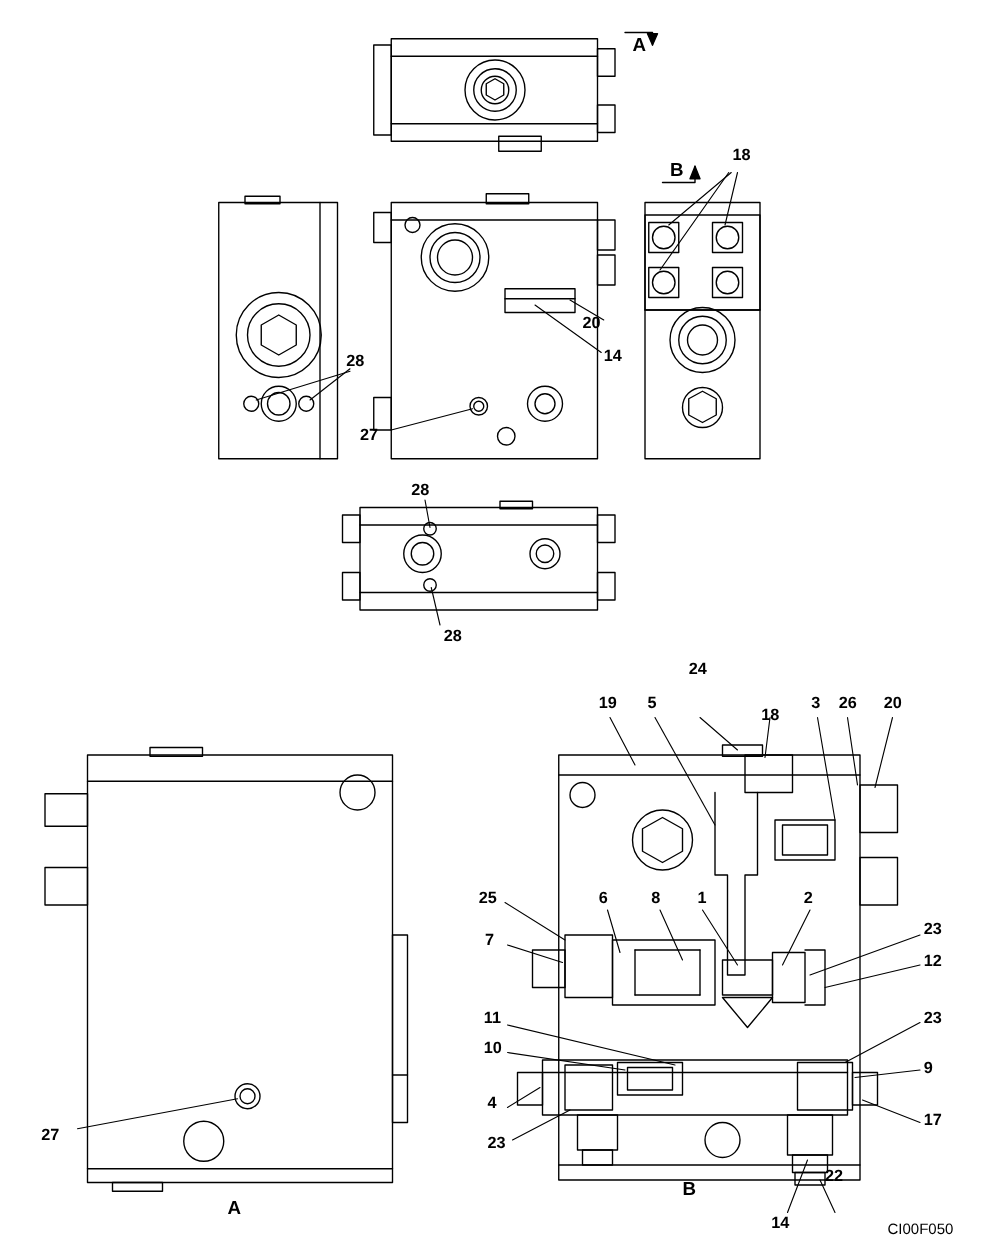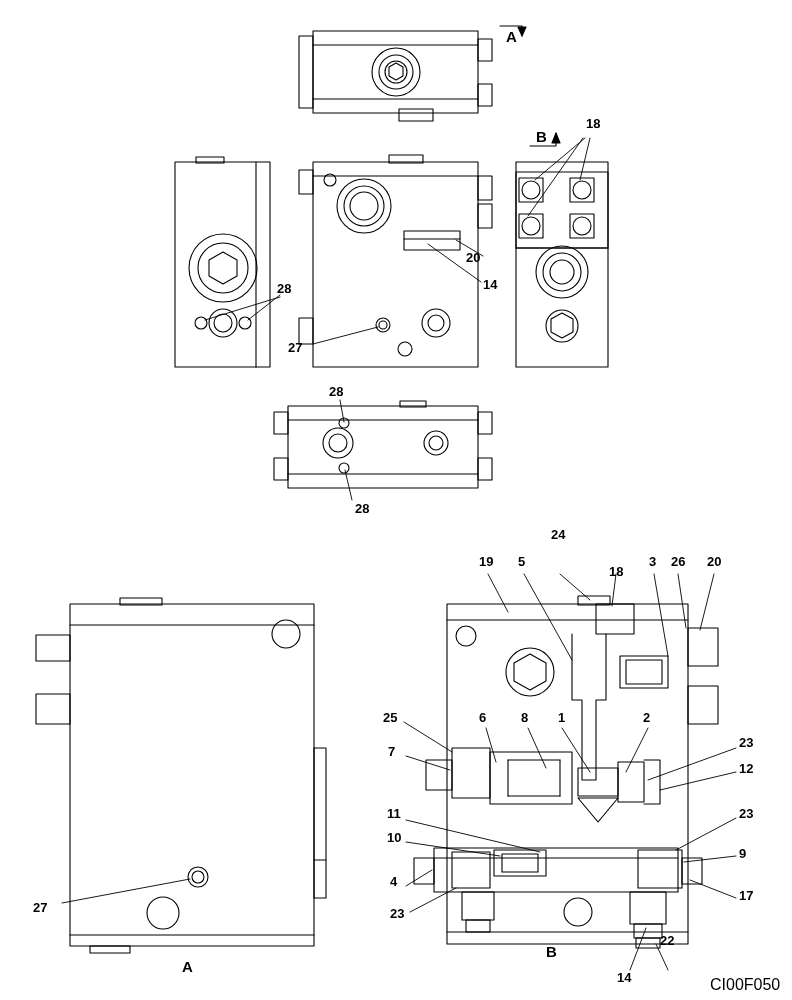--- a/index.html
+++ b/index.html
@@ -1,19 +1,19 @@
 <!DOCTYPE html>
 <html><head>
 <meta charset="utf-8">
 <style>
   html,body{margin:0;padding:0;background:#ffffff;}
   body{width:792px;height:1000px;position:relative;font-family:"Liberation Sans",sans-serif;overflow:hidden;}
   #sheet{position:absolute;left:0;top:0;width:792px;height:1000px;}
   .lbl{position:absolute;font-size:13px;font-weight:bold;color:#000;font-family:"Liberation Sans",sans-serif;line-height:13px;white-space:nowrap;}
-  .code{position:absolute;font-size:16px;color:#000;font-family:"Liberation Sans",sans-serif;}
+  .code{position:absolute;font-size:12px;color:#000;font-family:"Liberation Sans",sans-serif;}
   .viewlbl{position:absolute;font-size:15px;font-weight:bold;color:#000;font-family:"Liberation Sans",sans-serif;}
   svg{position:absolute;left:0;top:0;}
 </style>
 </head>
 <body>
 
 <div id="sheet">
 
 <svg width="792" height="1000" viewBox="0 0 792 1000">
   <g fill="none" stroke="#000" stroke-width="1.1" stroke-linejoin="round" stroke-linecap="round">

